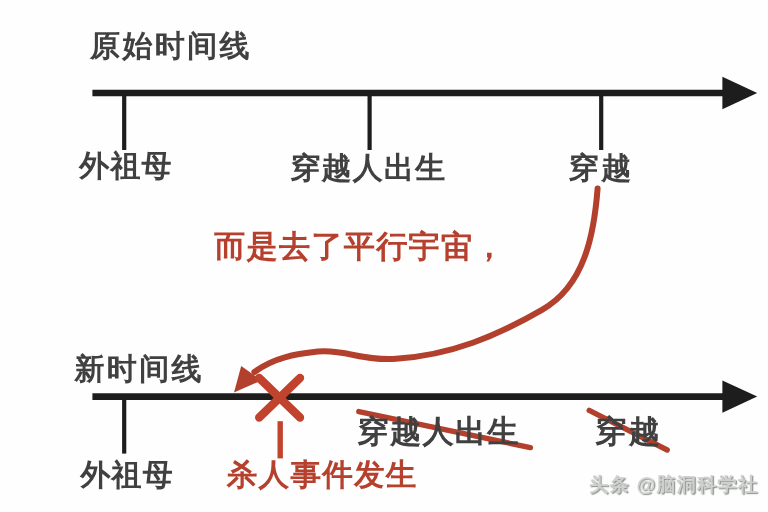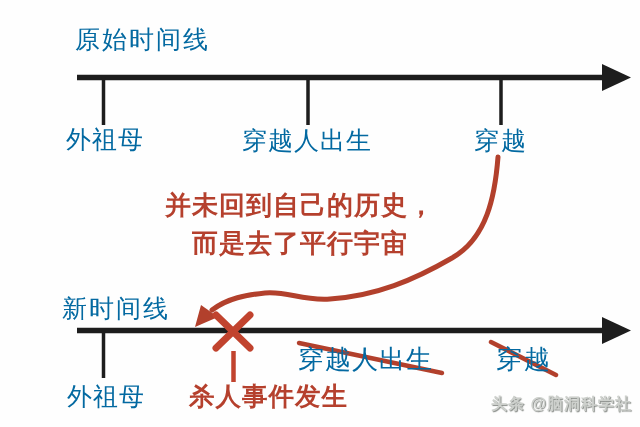--- a/index.html
+++ b/index.html
@@ -8,22 +8,22 @@
     width:640px;height:427px;
     background:#fefefe;
     overflow:hidden;
     font-family:"Liberation Sans","DejaVu Sans",sans-serif;
   }
   .layer{position:absolute;left:0;top:0;width:640px;height:427px;}
   .t{
     position:absolute;
     white-space:nowrap;
     line-height:1;
-    color:#0369a1;
-    font-weight:400;
+    color:#404040;
+    font-weight:700;
     letter-spacing:1px;
   }
   .title{font-size:25px;letter-spacing:2px;}
   .evt{font-size:25px;}
   .red{color:#b5402d;font-weight:600;margin-left:37px;}
   .note{
     position:absolute;
     left:140px;top:186px;width:320px;
     text-align:center;
     font-size:26px;line-height:38px;
@@ -75,22 +75,21 @@
     <line x1="299" y1="343" x2="442" y2="373" stroke-width="4.5" stroke-linecap="round" stroke="#b2402c"></line>
     <line x1="491" y1="342" x2="556" y2="375" stroke-width="4.5" stroke-linecap="round" stroke="#b2402c"></line>
   </svg>
 
   <div class="t title" style="left:75px;top:27px">原始时间线</div>
   <div class="t evt" style="left:66px;top:127px">外祖母</div>
   <div class="t evt" style="left:242px;top:128px">穿越人出生</div>
   <div class="t evt" style="left:474px;top:128px;letter-spacing:2px">穿越</div>
 
   <div class="note">
-    <div>并未回到自己的历史，</div>
-    <div>而是去了平行宇宙</div>
+    <div>而是去了平行宇宙，</div>
   </div>
 
   <div class="t title" style="left:62px;top:296px">新时间线</div>
   <div class="t evt" style="left:67px;top:384px">外祖母</div>
   <div class="t evt red" style="left:152px;top:384px;font-size:25.5px">杀人事件发生</div>
   <div class="t evt" style="left:298px;top:346px;font-size:26px">穿越人出生</div>
   <div class="t evt" style="left:496px;top:346px;font-size:26px;letter-spacing:2px">穿越</div>
 
   <div class="wm">头条 @脑洞科学社</div>
 

